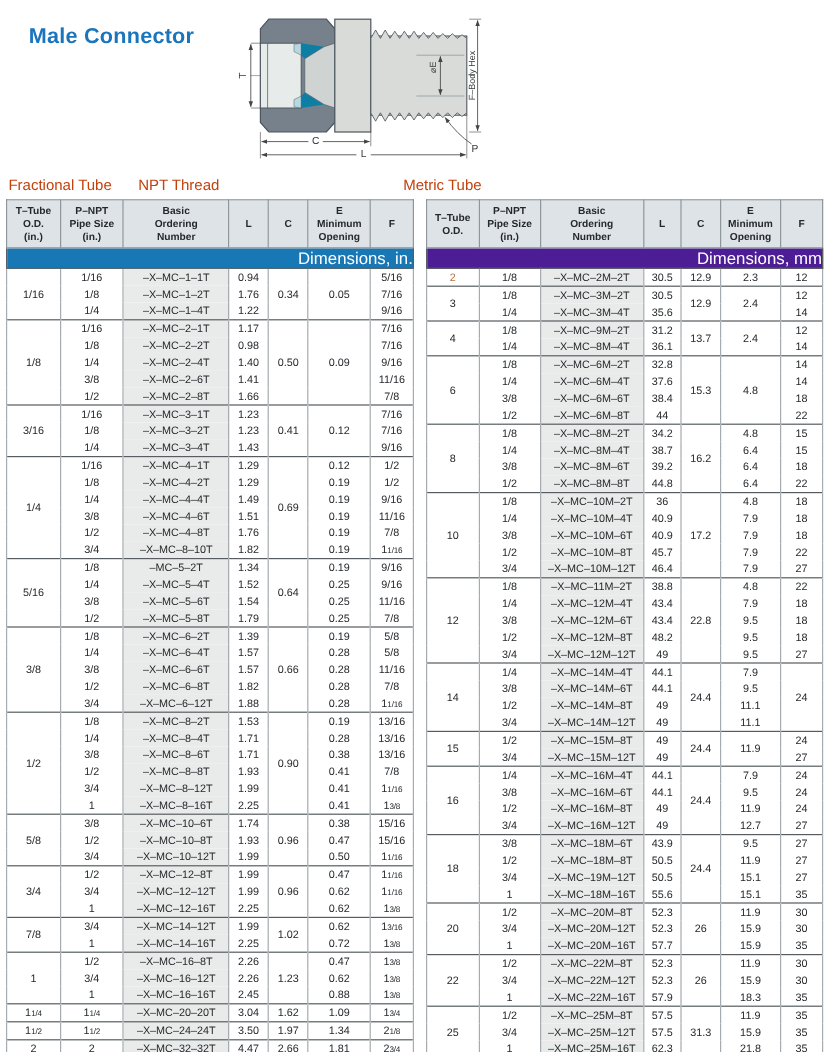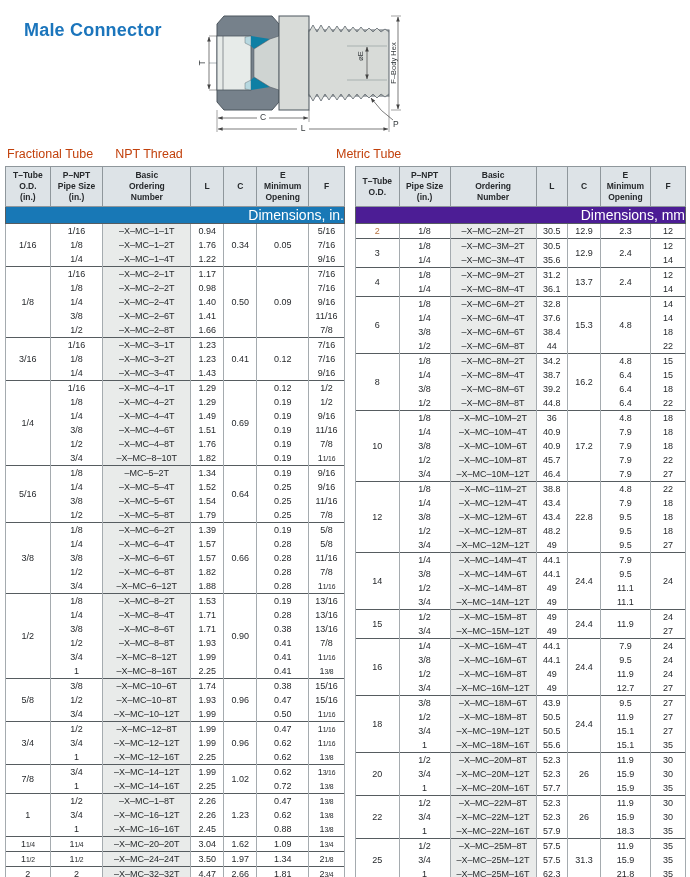--- a/index.html
+++ b/index.html
@@ -457,21 +457,21 @@
           <td class="part">–X–MC–14–16T</td>
           <td class="num">2.25</td>
           <td class="num">0.72</td>
           <td class="num">1<span class="fr">3/8</span></td>
         </tr>
       </tbody>
       <tbody>
         <tr>
           <td class="od" rowspan="3">1</td>
           <td class="pipe">1/2</td>
-          <td class="part">–X–MC–1–8T</td>
+          <td class="part">–X–MC–16–8T</td>
           <td class="num">2.26</td>
           <td class="num" rowspan="3">1.23</td>
           <td class="num">0.47</td>
           <td class="num">1<span class="fr">3/8</span></td>
         </tr>
         <tr>
           <td class="pipe">3/4</td>
           <td class="part">–X–MC–16–12T</td>
           <td class="num">2.26</td>
           <td class="num">0.62</td>

